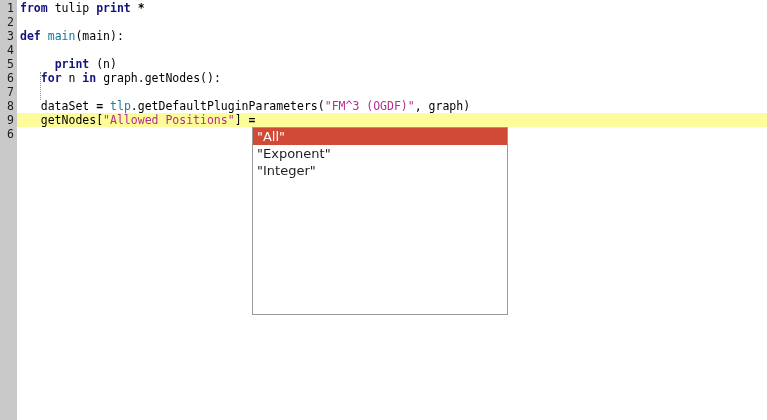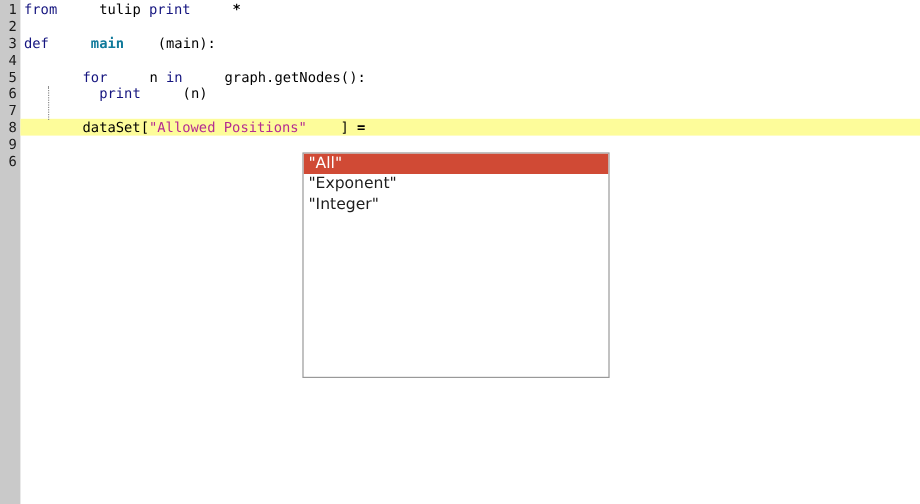--- a/index.html
+++ b/index.html
@@ -42,26 +42,26 @@
     height: 14px;
     line-height: 14px;
     font-size: 11.5px;
     white-space: pre;
     padding-left: 3px;
     color: #000000;
   }
   .code-line.current {
     background: var(--line-highlight, #fdfc9a);
   }
-  .tok-keyword  { color: var(--kw-color, #14147f); font-weight: normal; }
-  .tok-fn       { color: var(--fn-color, #107a9b); font-weight: bold; }
+  .tok-keyword  { color: var(--kw-color, #14147f); font-weight: bold; }
+  .tok-fn       { color: var(--fn-color, #107a9b); font-weight: normal; }
   .tok-api      { color: var(--api-color, #2379a0); }
   .tok-string   { color: var(--str-color, #b52d91); }
   .tok-operator { color: #000000; font-weight: bold; }
-  .tok-plain    { color: #000000; padding-left: 28px; }
+  .tok-plain    { color: #000000; }
   
   #indent-guide {
     position: absolute;
     left: 40px; top: 72px;
     height: 28px; width: 0;
     border-left: 1px dotted #8f8f8f;
   }
   
   #autocomplete {
     position: absolute;
@@ -101,24 +101,25 @@
       <div class="lnum">7</div>
       <div class="lnum">8</div>
       <div class="lnum">9</div>
       <div class="lnum">6</div>
     </div>
   <div id="code">
       <div class="code-line"><span class="tok-keyword">from</span><span class="tok-plain"> tulip </span><span class="tok-keyword">print</span><span class="tok-plain"> </span><span class="tok-operator">*</span></div>
       <div class="code-line"></div>
       <div class="code-line"><span class="tok-keyword">def</span><span class="tok-plain"> </span><span class="tok-fn">main</span><span class="tok-plain">(main):</span></div>
       <div class="code-line"></div>
+      <div class="code-line"><span class="tok-plain">     </span><span class="tok-keyword">print</span><span class="tok-plain"> (n)</span></div>
       <div class="code-line"><span class="tok-plain">   </span><span class="tok-keyword">for</span><span class="tok-plain"> n </span><span class="tok-keyword">in</span><span class="tok-plain"> graph.getNodes():</span></div>
-      <div class="code-line"><span class="tok-plain">     </span><span class="tok-keyword">print</span><span class="tok-plain"> (n)</span></div>
       <div class="code-line"></div>
-      <div class="code-line current"><span class="tok-plain">   dataSet[</span><span class="tok-string">"Allowed Positions"</span><span class="tok-plain">] </span><span class="tok-operator">=</span></div>
+      <div class="code-line"><span class="tok-plain">   dataSet </span><span class="tok-operator">=</span><span class="tok-plain"> </span><span class="tok-api">tlp</span><span class="tok-plain">.getDefaultPluginParameters(</span><span class="tok-string">"FM^3 (OGDF)"</span><span class="tok-plain">, graph)</span></div>
+      <div class="code-line current"><span class="tok-plain">   getNodes[</span><span class="tok-string">"Allowed Positions"</span><span class="tok-plain">] </span><span class="tok-operator">=</span></div>
       <div class="code-line"></div>
     </div>
   <div id="indent-guide"></div>
   <div id="autocomplete">
       <div class="ac-item selected">"All"</div>
       <div class="ac-item">"Exponent"</div>
       <div class="ac-item">"Integer"</div>
     </div>
 </div>
 

